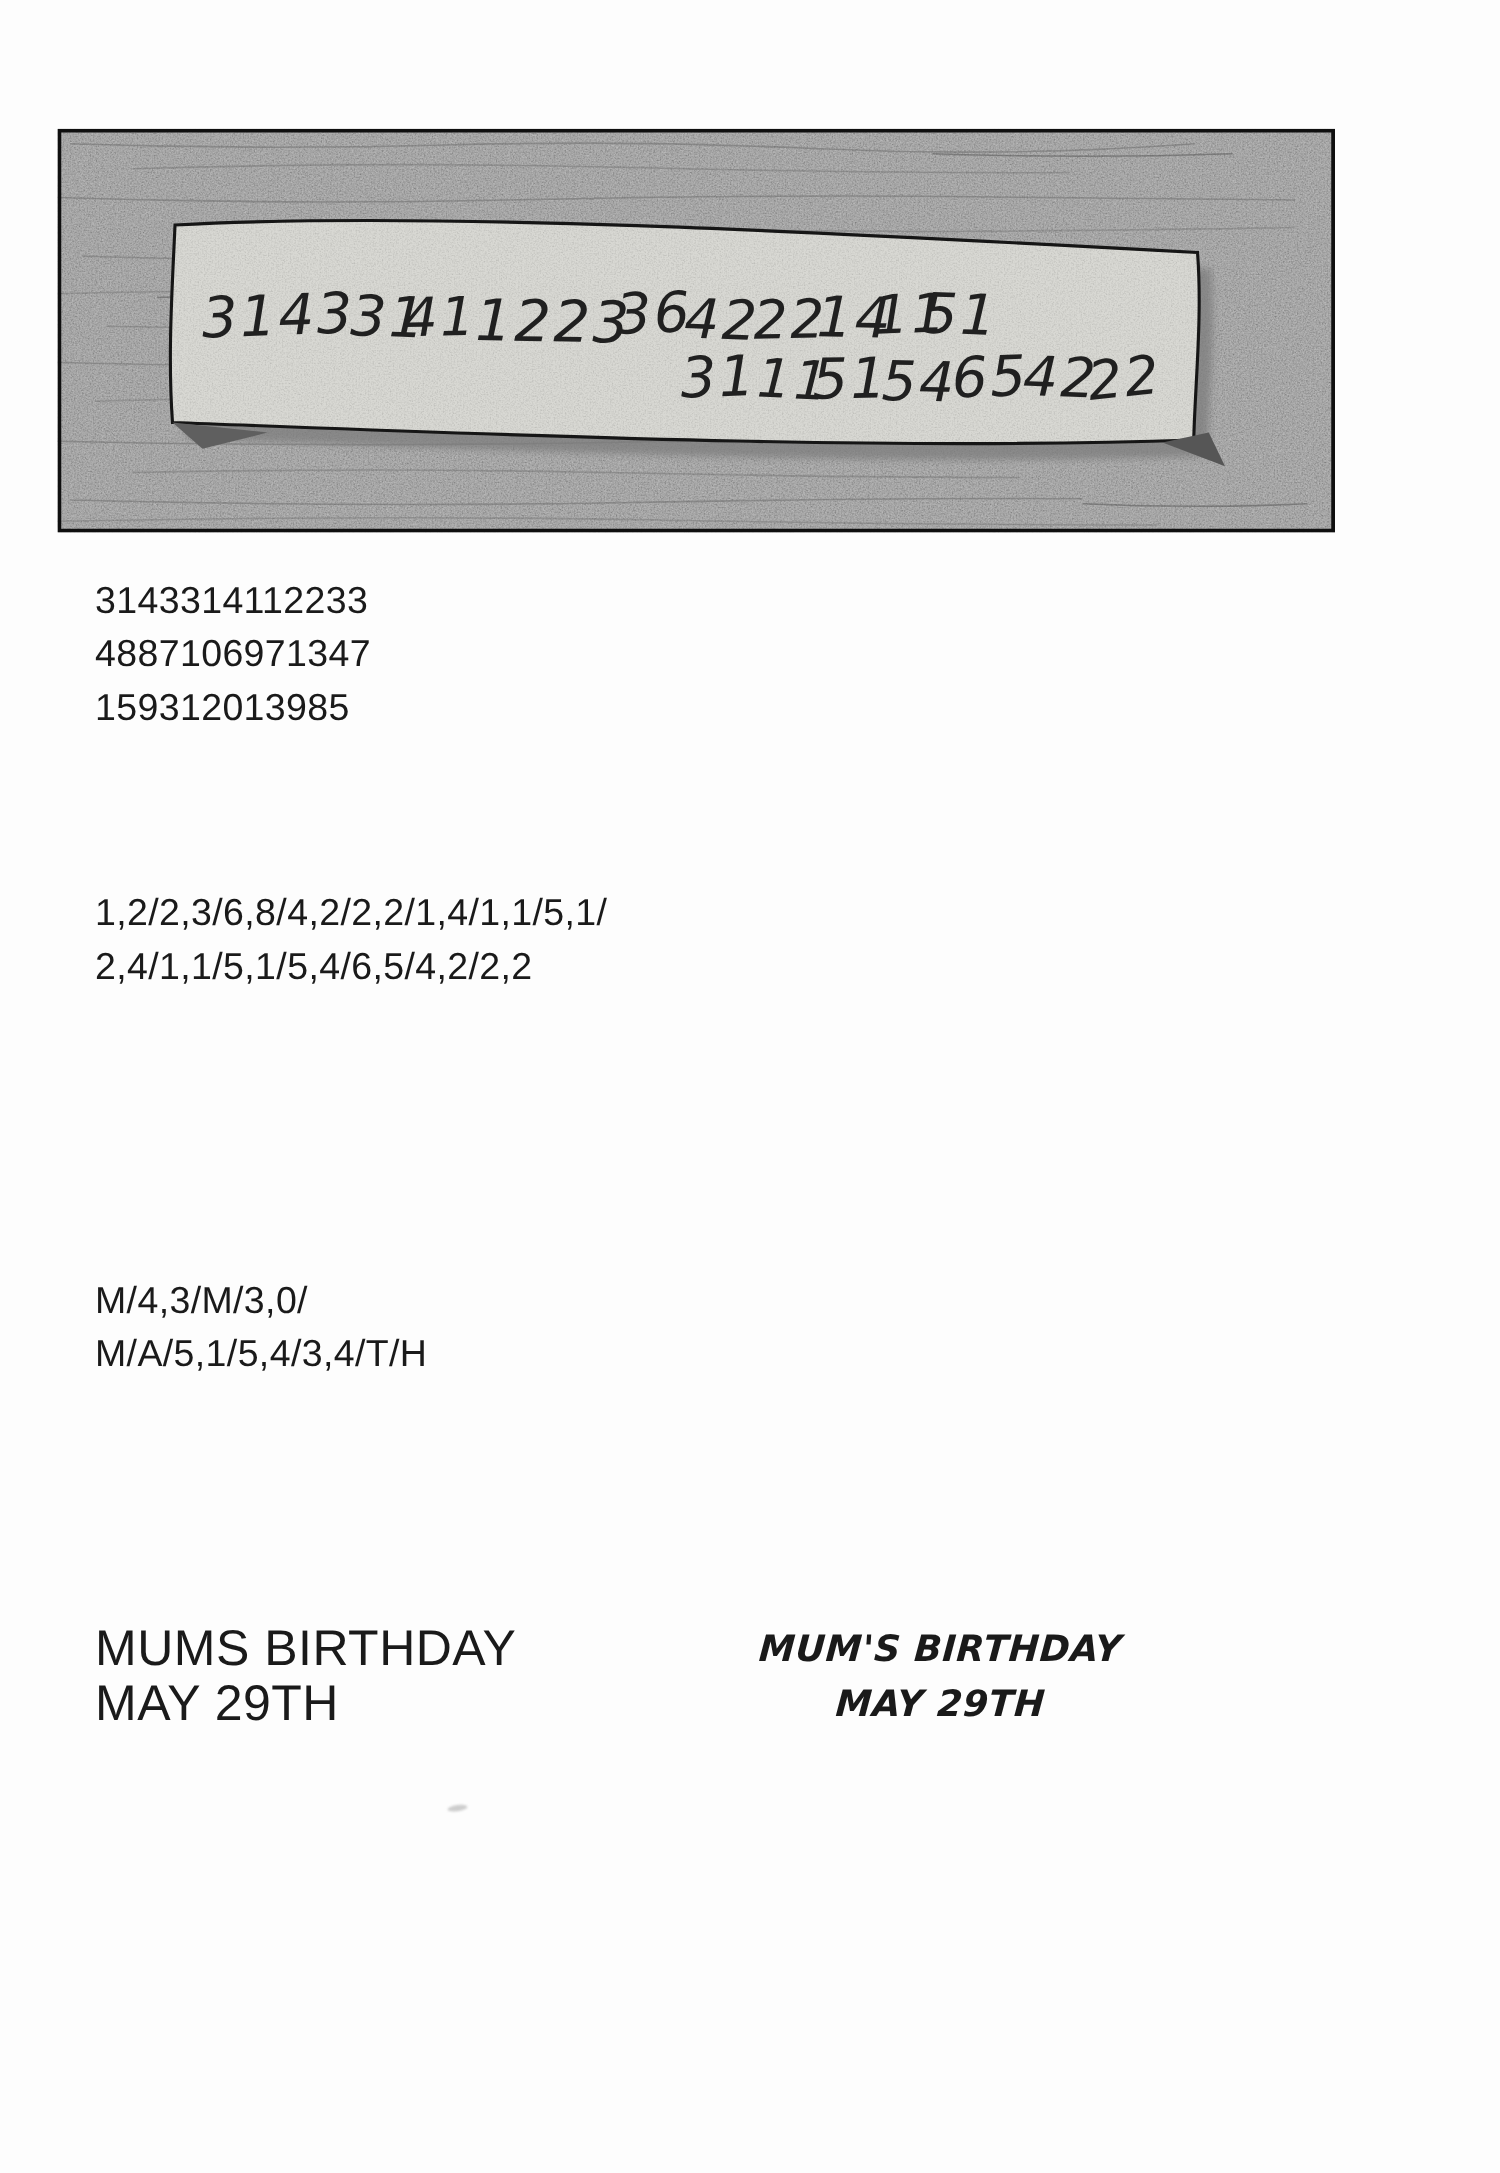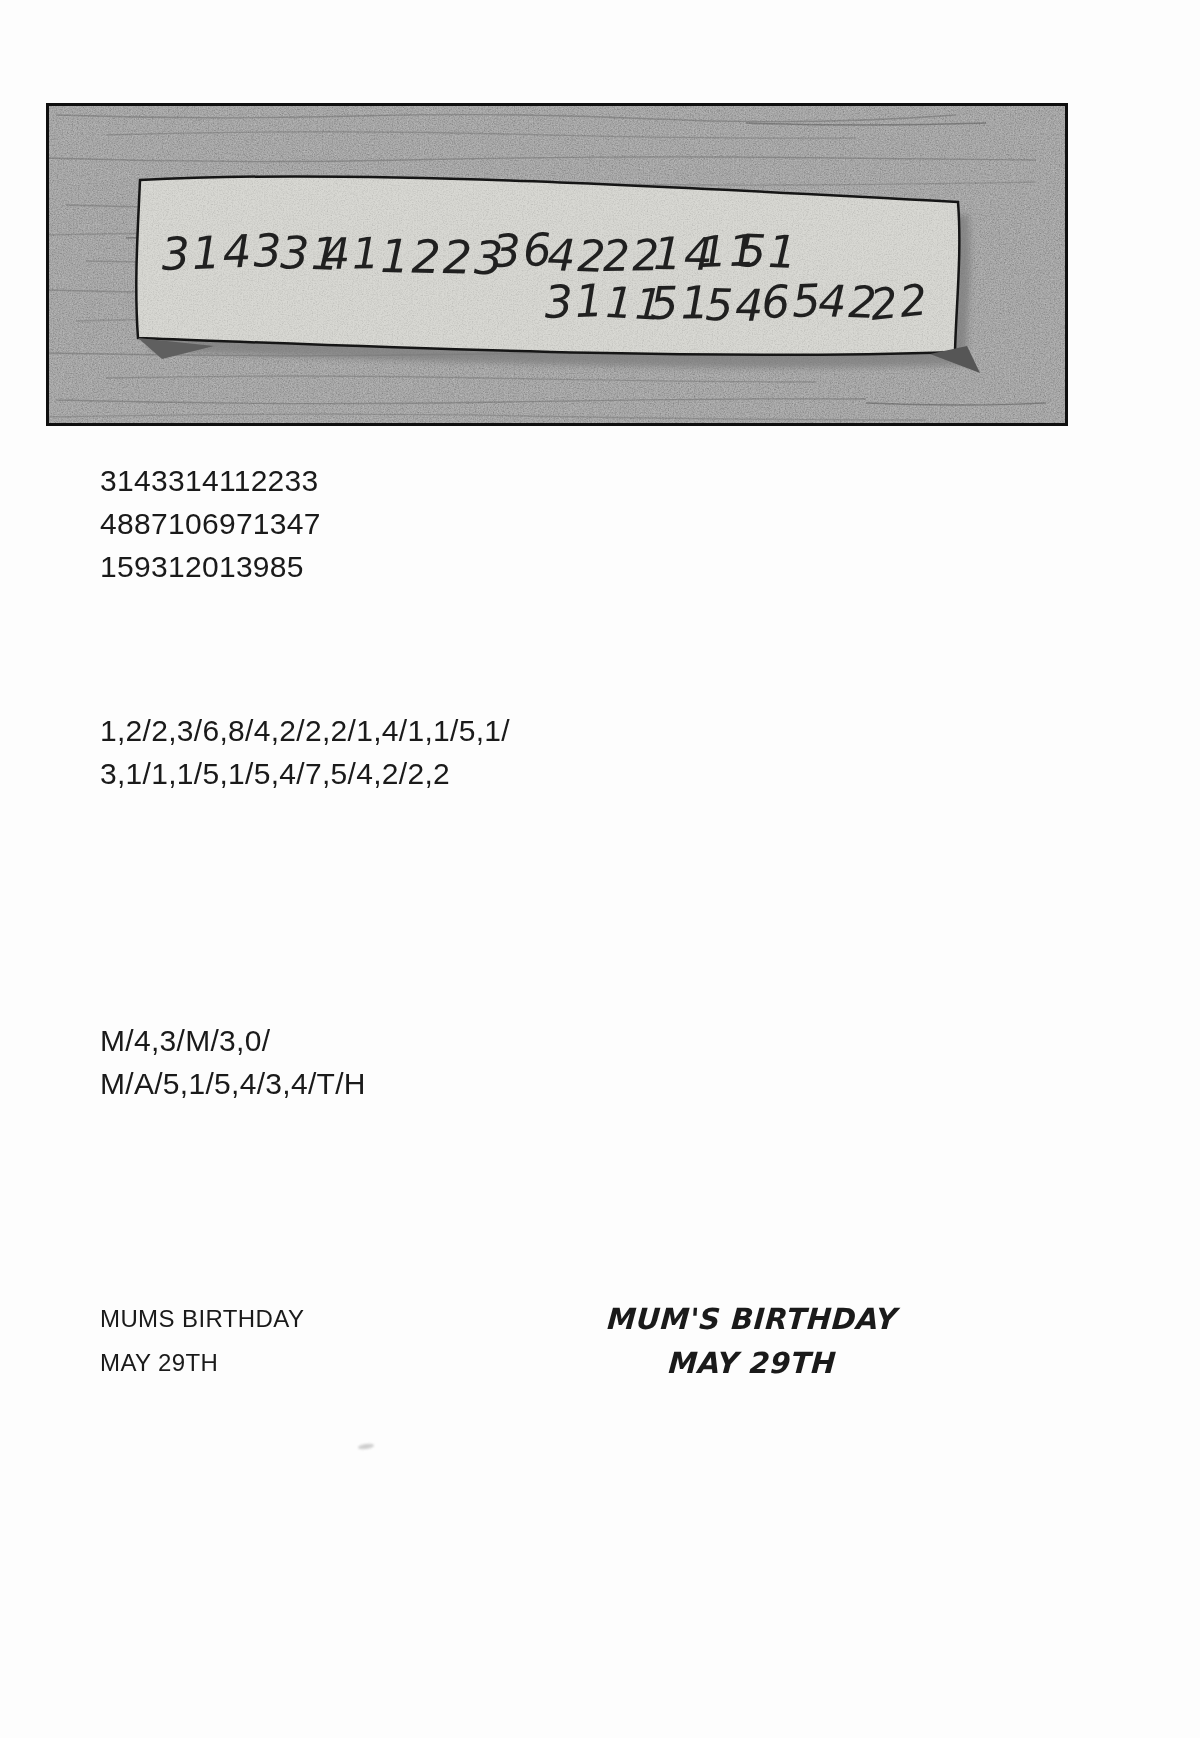--- a/index.html
+++ b/index.html
@@ -6,25 +6,25 @@
   .page{
     position:relative;width:1200px;height:1738px;background:#fdfdfd;
     font-family:"Liberation Sans",sans-serif;color:#1a1a1a;overflow:hidden;
   }
   .panel{position:absolute;left:46px;top:103px;width:1022px;height:323px;}
   .panel svg{display:block;}
   .hw{
     font-family:"DejaVu Sans",sans-serif;font-style:italic;
     fill:#202020;letter-spacing:2px;
   }
-  .block{position:absolute;left:76px;margin-left:24px;}
+  .block{position:absolute;left:76px;}
   .block .line{
     font-size:30px;line-height:43px;white-space:pre;letter-spacing:0.3px;
   }
-  .answer .line{font-size:24px;line-height:44px;letter-spacing:0.4px;}
+  .answer .line{font-size:40px;line-height:44px;letter-spacing:0.4px;}
   .comic-block{
     position:absolute;left:570px;width:365px;text-align:center;
   }
   .comic-block .line{
     font-family:"DejaVu Sans",sans-serif;font-weight:bold;font-style:italic;
     font-size:29px;line-height:44px;letter-spacing:0.5px;transform:skewX(-4deg);
   }
   .smudge{
     position:absolute;left:358px;top:1444px;width:16px;height:5px;
     background:#b9b9b9;border-radius:50%;filter:blur(1px);transform:rotate(-8deg);opacity:.7;
@@ -119,21 +119,21 @@
   </div>
 
   <div class="block" style="top:459px">
     <div class="line">3143314112233</div>
     <div class="line">4887106971347</div>
     <div class="line">159312013985</div>
   </div>
 
   <div class="block" style="top:709px">
     <div class="line">1,2/2,3/6,8/4,2/2,2/1,4/1,1/5,1/</div>
-    <div class="line">3,1/1,1/5,1/5,4/7,5/4,2/2,2</div>
+    <div class="line">2,4/1,1/5,1/5,4/6,5/4,2/2,2</div>
   </div>
 
   <div class="block" style="top:1019px">
     <div class="line">M/4,3/M/3,0/</div>
     <div class="line">M/A/5,1/5,4/3,4/T/H</div>
   </div>
 
   <div class="block answer" style="top:1297px">
     <div class="line">MUMS BIRTHDAY</div>
     <div class="line">MAY 29TH</div>

